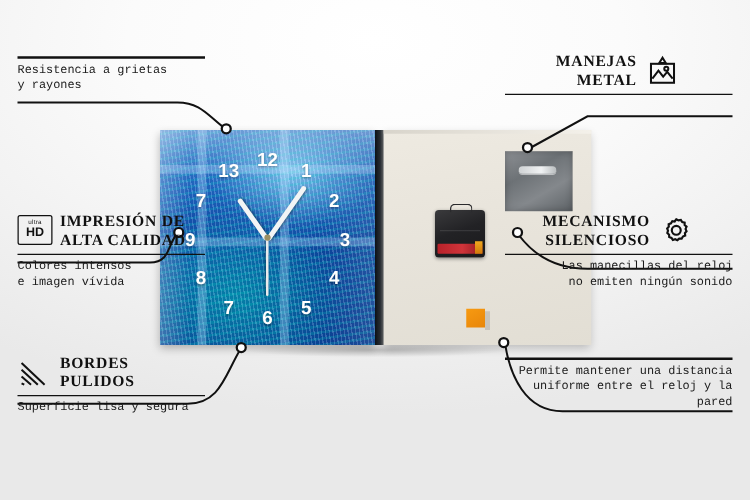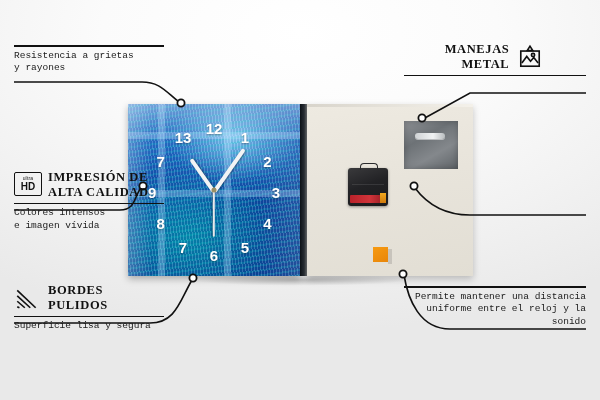--- a/index.html
+++ b/index.html
@@ -346,20 +346,38 @@
           <path d="M12 2 L9.5 6 H14.5 Z"></path>
           <rect x="3.5" y="6.5" width="17" height="14"></rect>
           <path d="M4.5 17.5 L9 11.5 L12.5 16 L15.5 12.5 L19.5 17.5"></path>
           <circle cx="14.8" cy="10.2" r="1.5"></circle>
         </svg>
       </span>
     </div>
     <div class="rule" style="width:182px; margin-left:auto;"></div>
   </div>
 
+  <div class="callout right" style="right:14px; top:170px; width:184px;">
+    <div class="head">
+      <div class="title">MECANISMO
+SILENCIOSO</div>
+      <span class="icon">
+        <svg viewBox="0 0 24 24" fill="none" stroke="currentColor" stroke-width="1.6">
+          <path d="M12 3.2 L13.6 4.0 L15.4 3.6 L16.4 5.2 L18.2 5.6 L18.2 7.4 L19.6 8.6 L18.9 10.3
+                   L19.6 12 L18.4 13.4 L18.6 15.2 L16.9 15.9 L16 17.5 L14.2 17.4 L12.8 18.6
+                   L11.2 17.9 L9.5 18.4 L8.5 16.9 L6.8 16.3 L6.7 14.5 L5.4 13.3 L5.9 11.6
+                   L5.3 9.9 L6.5 8.6 L6.4 6.8 L8.1 6.1 L9.1 4.6 L10.8 4.8 Z"></path>
+          <circle cx="12" cy="11.3" r="3.3"></circle>
+        </svg>
+      </span>
+    </div>
+    <div class="rule" style="width:182px; margin-left:auto;"></div>
+    <div class="desc">Las manecillas del reloj
+no emiten ningún sonido</div>
+  </div>
 
   <div class="callout right" style="right:14px; top:283px; width:184px;">
     <div class="rule" style="width:182px; margin-left:auto;"></div>
     <div class="desc">Permite mantener una distancia
-uniforme entre el reloj y la sonido</div>
+uniforme entre el reloj y la pared</div>
   </div>
 
 </div>
 
 </body></html>

